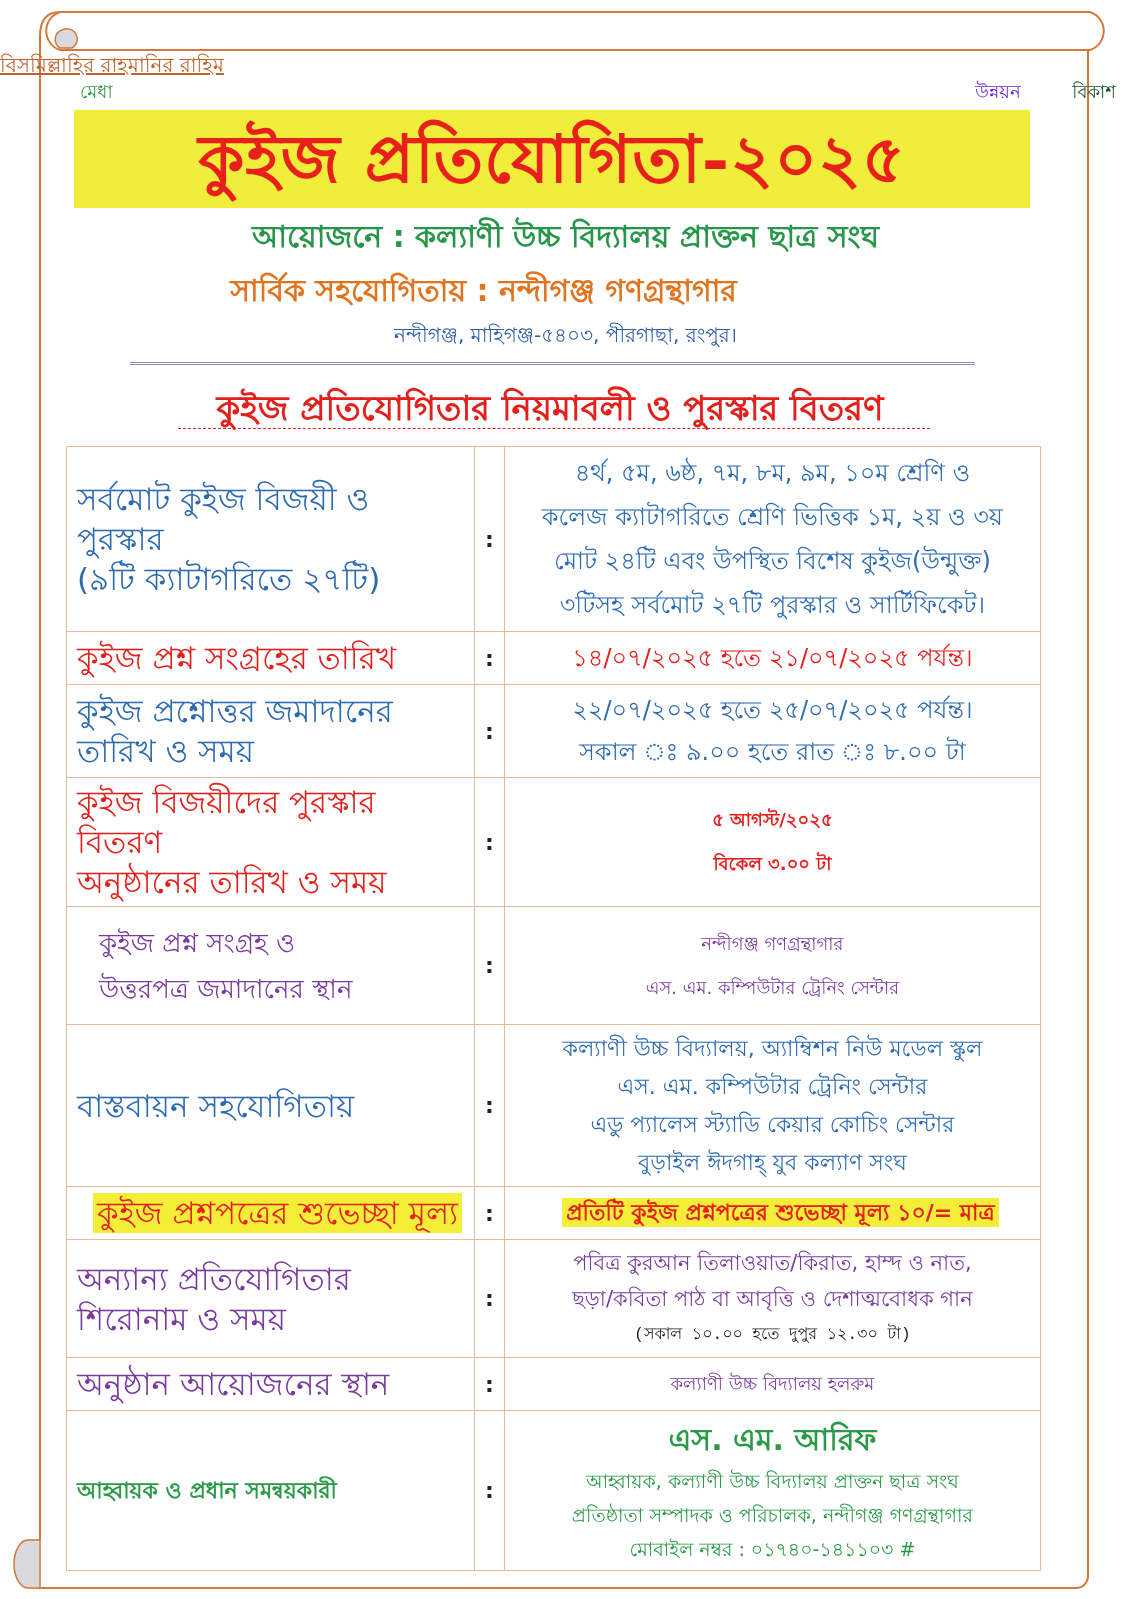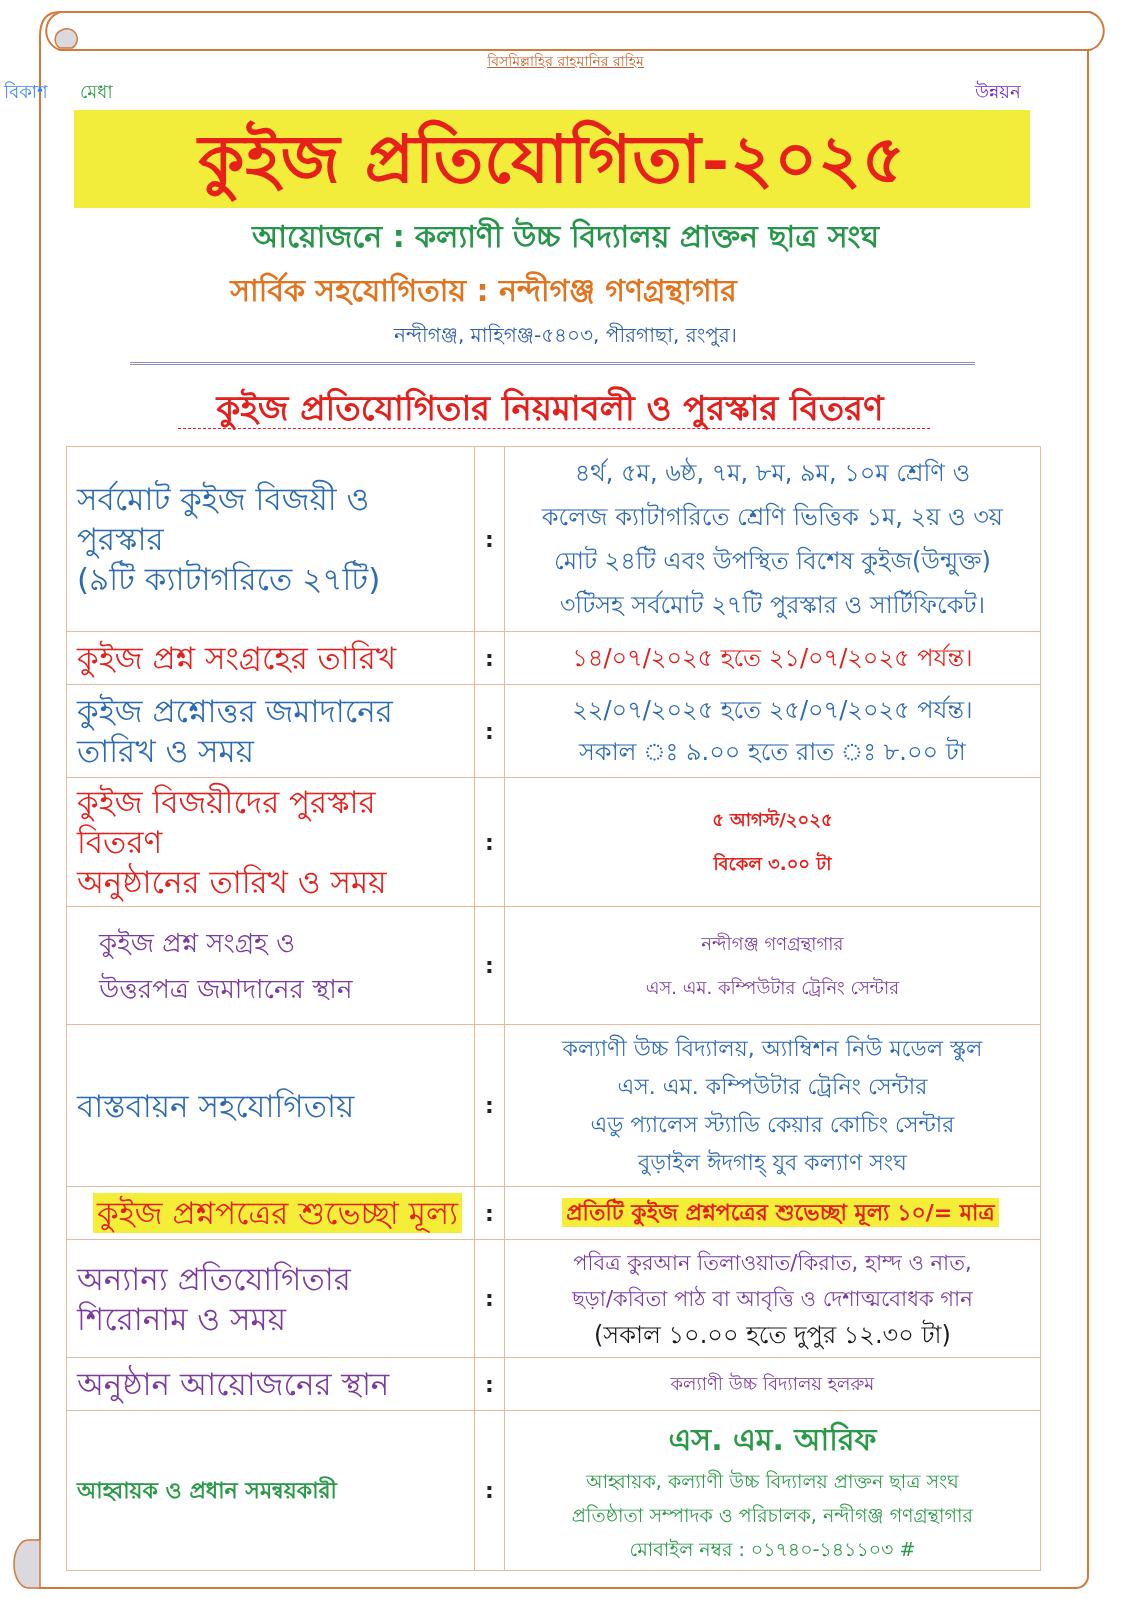--- a/index.html
+++ b/index.html
@@ -1,24 +1,24 @@
 <!DOCTYPE html>
 <html><head>
 <meta charset="utf-8">
 <style>
   html, body { margin:0; padding:0; background:#ffffff; }
   body { width:1131px; height:1599px; position:relative; overflow:hidden;
          font-family:"DejaVu Sans", sans-serif; }
   .scroll-svg { position:absolute; left:0; top:0; width:1131px; height:1599px; }
   .abs { position:absolute; }
-  .bismillah { left:0; width:1131px; top:50px; font-size:14px; color:#c0602a;
-               text-decoration:underline; text-align:center; }
+  .bismillah { left:0; width:1131px; top:50px; font-size:20px; color:#c0602a;
+               text-decoration:underline; text-align:left; }
   .motto { top:78px; font-size:18px; }
   .motto-left { left:80px; color:#2e9a48; }
-  .motto-mid { left:4px; width:1100px; text-align:left; color:#3b82f6; }
+  .motto-mid { left:16px; width:1100px; text-align:right; color:#14532d; }
   .motto-right { left:975px; color:#6d28d9; }
   .title-band { left:74px; top:110px; width:956px; height:98px; background:#f2ed3a; }
   .title-text { left:74px; top:110px; width:956px; height:110px; line-height:98px;
                 text-align:center; color:#e8201c; font-size:66px; font-weight:bold;
                 letter-spacing:1px; font-family:"DejaVu Serif", serif; }
   .organizer { left:0; width:1131px; top:213px; font-size:30px; font-weight:bold;
                color:#27964a; text-align:center; }
   .support { left:0; width:967px; top:267px; font-size:30px; font-weight:bold;
              color:#e0741f; text-align:center; }
   .address { left:0; width:1131px; top:320px; font-size:20px; color:#2d5fa8;
@@ -165,21 +165,21 @@
 
   <tr style="height:118px;">
     <td class="label c-purple">
       <span class="line">অন্যান্য প্রতিযোগিতার</span>
       <span class="line">শিরোনাম ও সময়</span>
     </td>
     <td class="colon">:</td>
     <td class="value c-purple" style="font-size:21px; line-height:36px;">
       <span class="line">পবিত্র কুরআন তিলাওয়াত/কিরাত, হাম্দ ও নাত,</span>
       <span class="line">ছড়া/কবিতা পাঠ বা আবৃত্তি ও দেশাত্মবোধক গান</span>
-      <span class="line c-black" style="font-size:24px;">(সকাল ১০.০০ হতে দুপুর ১২.৩০ টা)</span>
+      <span class="line c-black" style="font-size:16px;font-family:Liberation Mono, monospace;">(সকাল ১০.০০ হতে দুপুর ১২.৩০ টা)</span>
     </td>
   </tr>
 
   <tr style="height:46px;">
     <td class="label c-purple">
       <span class="line">অনুষ্ঠান আয়োজনের স্থান</span>
     </td>
     <td class="colon">:</td>
     <td class="value c-purple">
       <span class="line">কল্যাণী উচ্চ বিদ্যালয় হলরুম</span>

